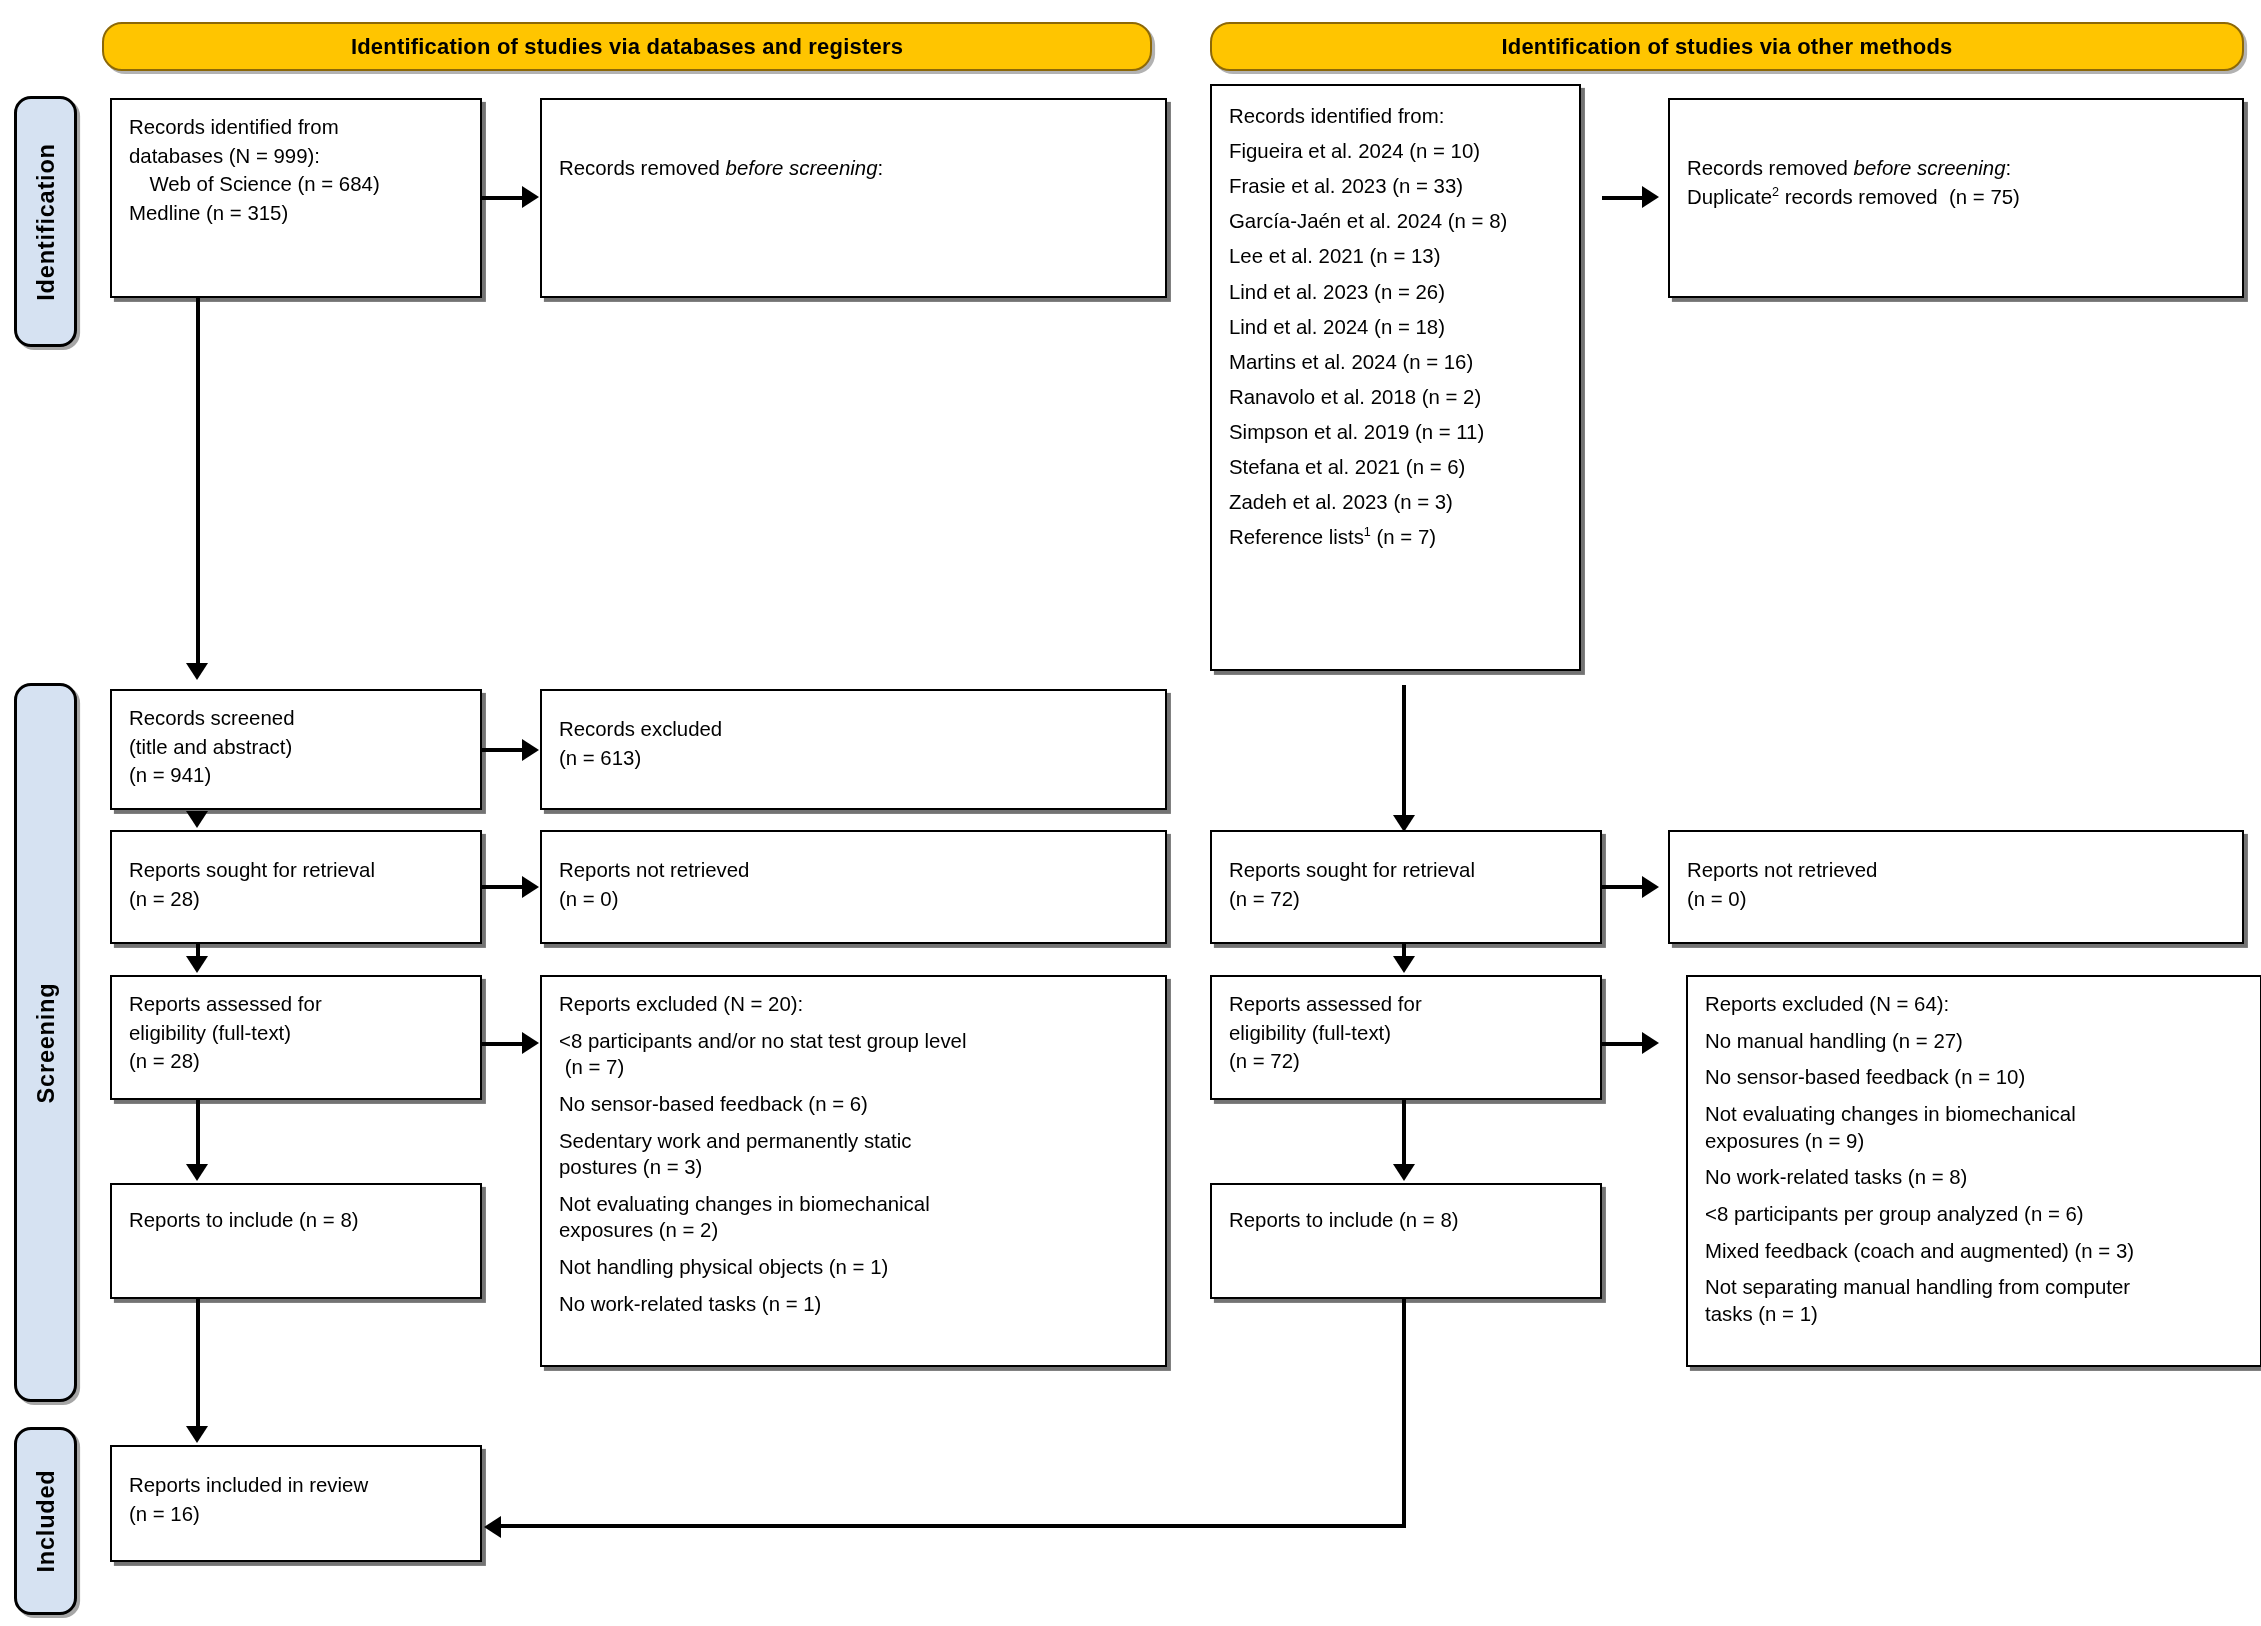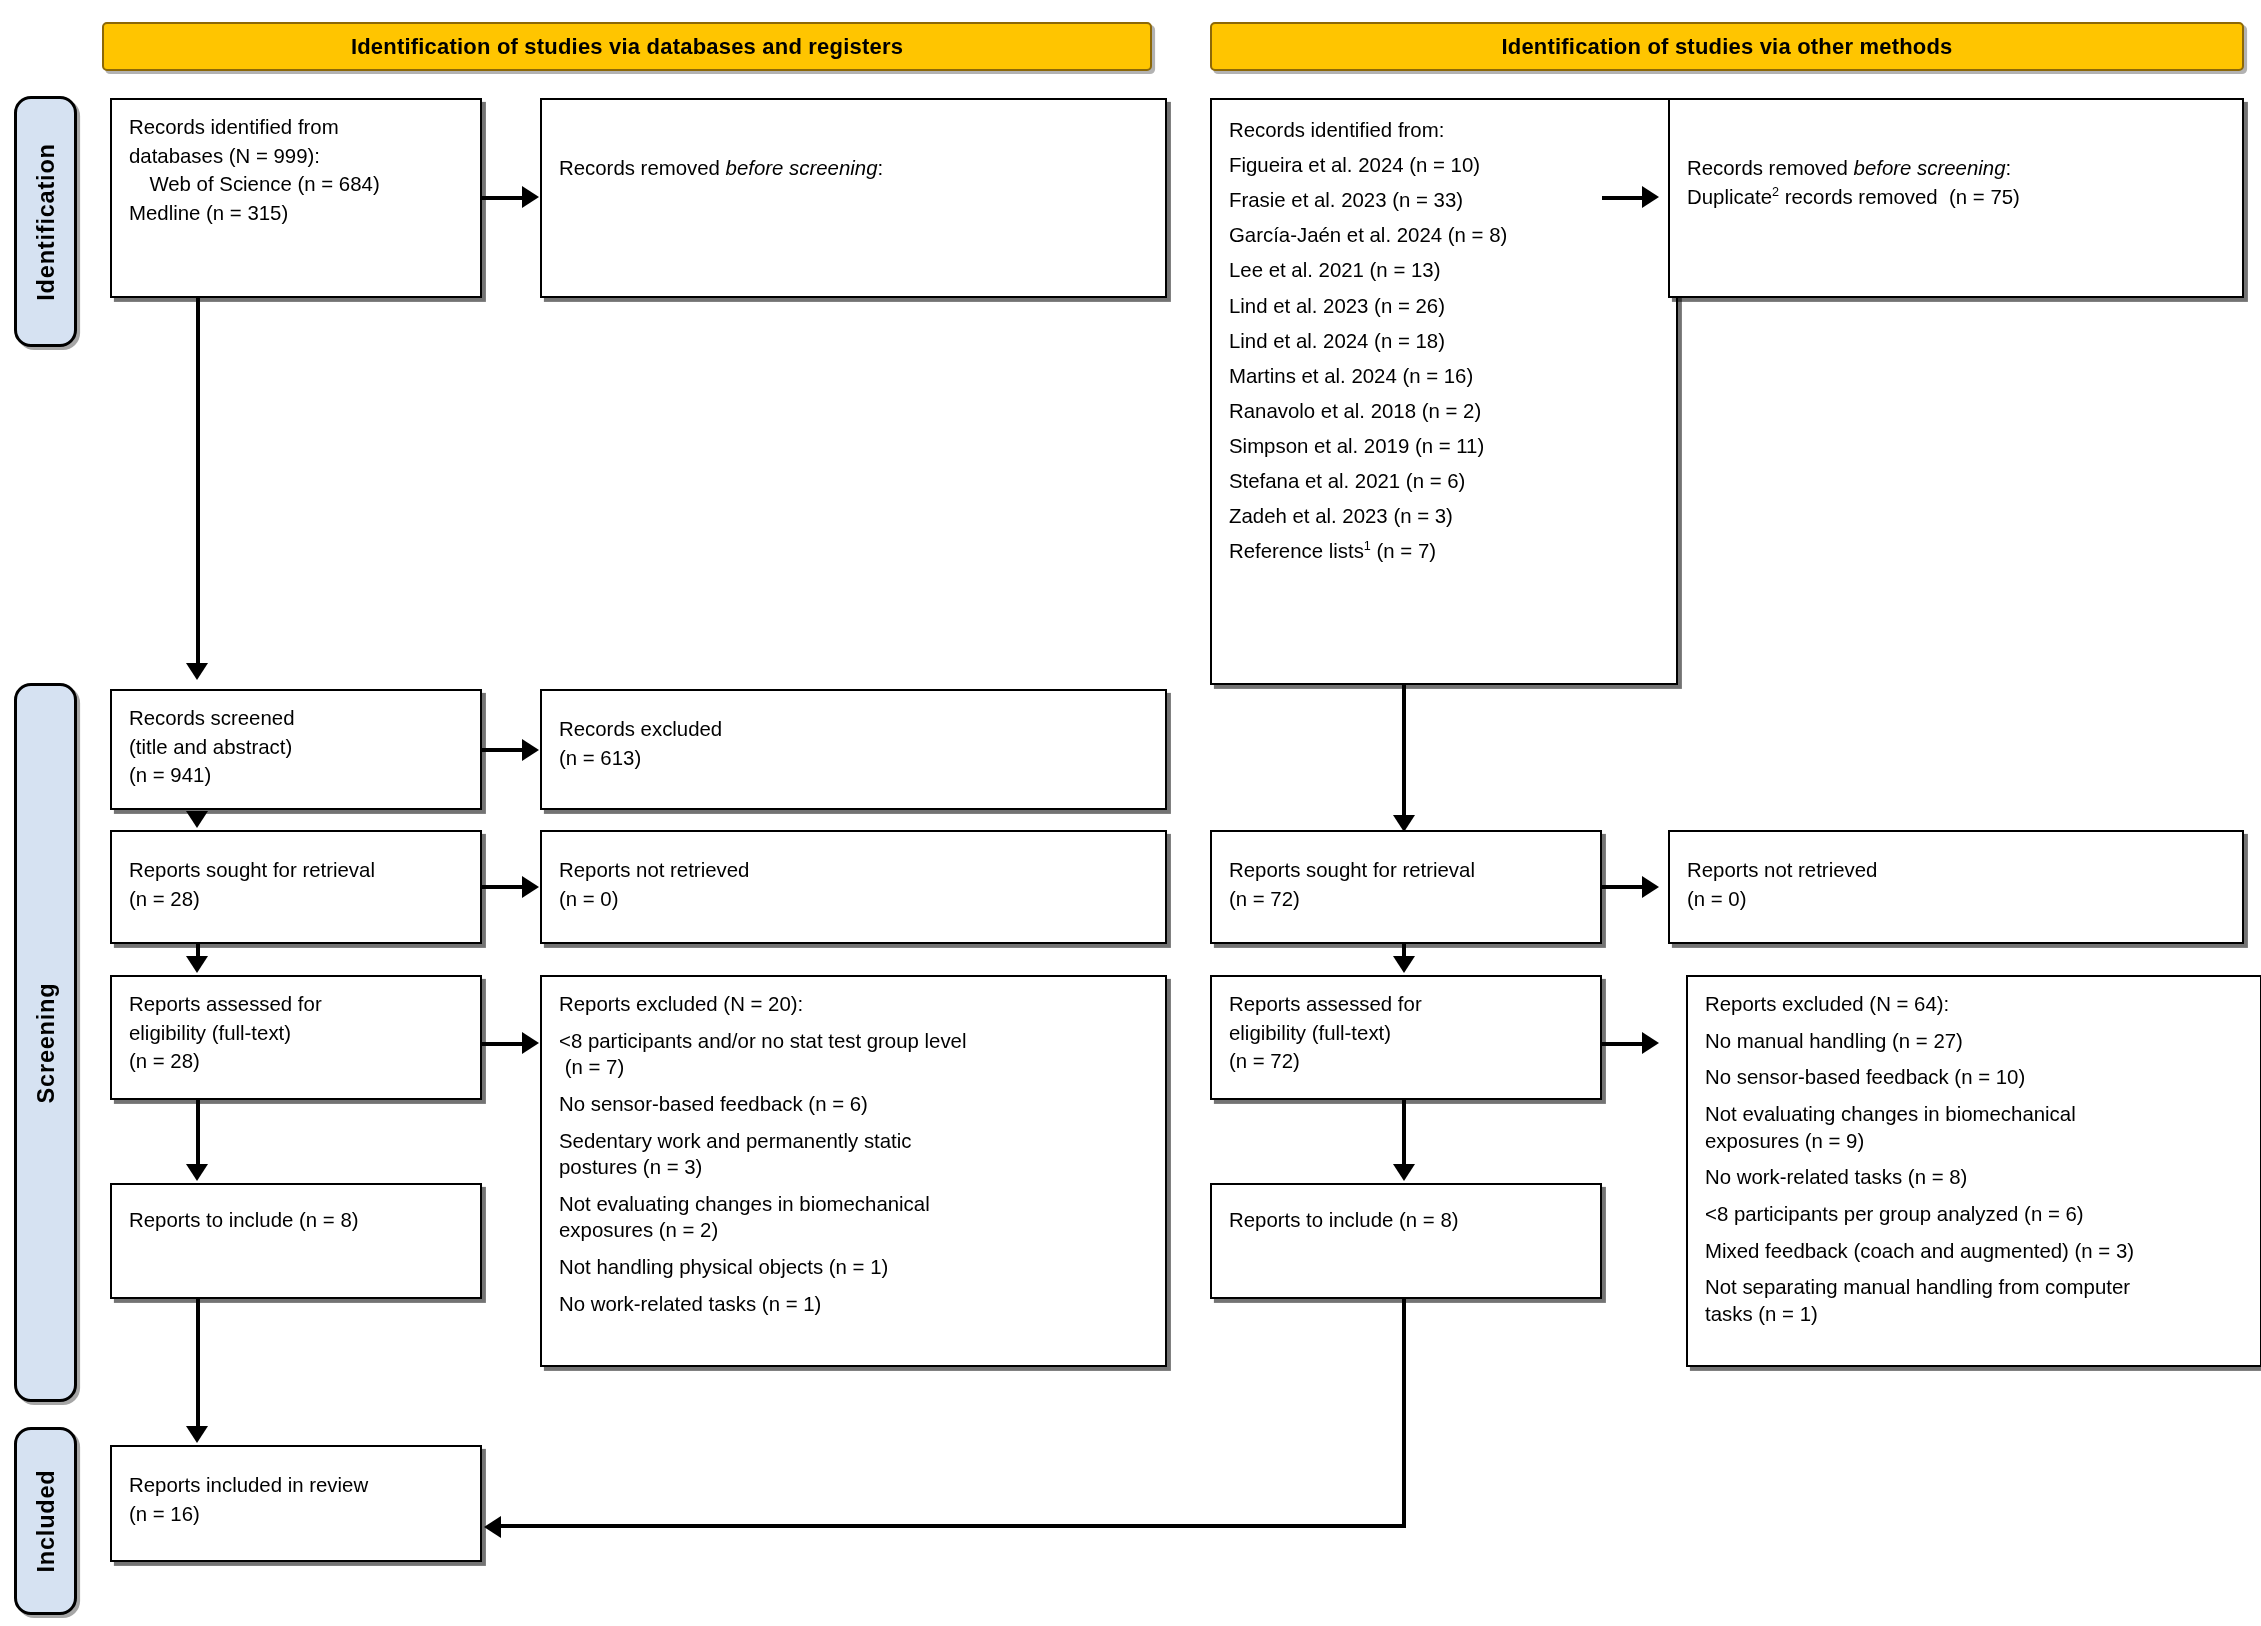--- a/index.html
+++ b/index.html
@@ -12,21 +12,21 @@
     width:2261px;
     height:1626px;
     background:#ffffff;
     overflow:hidden;
   }
   
   .banner{
     position:absolute;
     background:#FFC500;
     border:2.3px solid #8C6808;
-    border-radius:5px;
+    border-radius:20px;
     box-sizing:border-box;
     display:flex;
     align-items:center;
     justify-content:center;
     color:#000;
     font-weight:bold;
     font-size:22px;
     letter-spacing:0.2px;
     box-shadow:3.1px 3.1px 0 rgba(0,0,0,0.30);
   }
@@ -174,21 +174,21 @@
 
   <div class="box tight" style="left:110px; top:1183px; width:372px; height:116px;">
     <p style="margin-top:7.8px;">Reports to include (n = 8)</p>
   </div>
 
   <div class="box tight" style="left:110px; top:1445px; width:372px; height:117px;">
     <p style="margin-top:11px;">Reports included in review</p>
     <p>(n = 16)</p>
   </div>
 
-  <div class="box reflist" style="left:1210px; top:98px; width:468px; height:587px; padding-top:17px;">
+  <div class="box reflist" style="left:1210px; top:84px; width:371px; height:587px; padding-top:17px;">
     <p>Records identified from:</p>
     <p>Figueira et al. 2024 (n = 10)</p>
     <p>Frasie et al. 2023 (n = 33)</p>
     <p>García-Jaén et al. 2024 (n = 8)</p>
     <p>Lee et al. 2021 (n = 13)</p>
     <p>Lind et al. 2023 (n = 26)</p>
     <p>Lind et al. 2024 (n = 18)</p>
     <p>Martins et al. 2024 (n = 16)</p>
     <p>Ranavolo et al. 2018 (n = 2)</p>
     <p>Simpson et al. 2019 (n = 11)</p>

